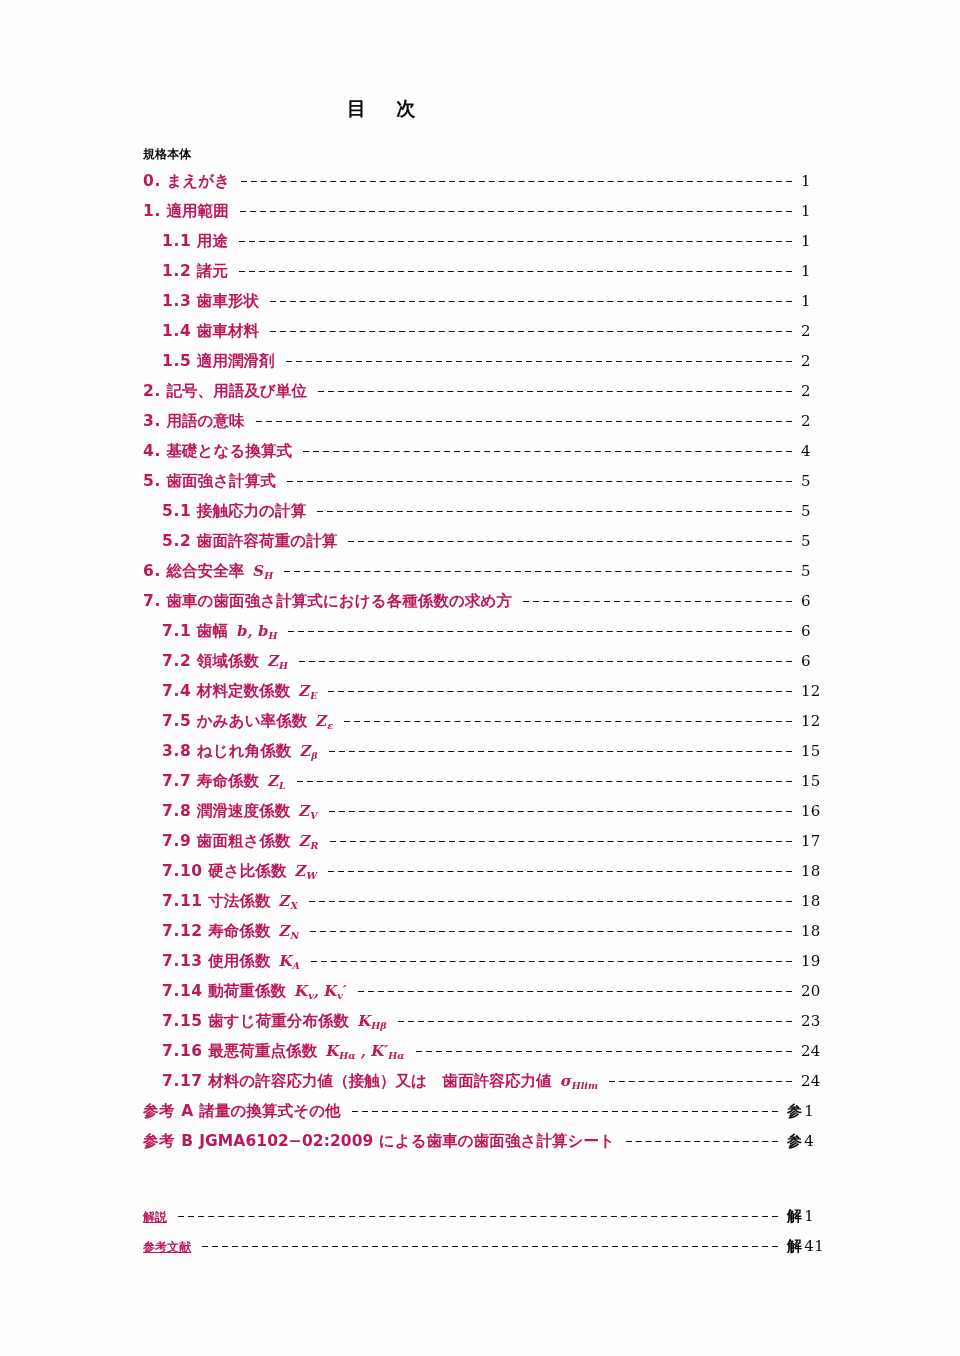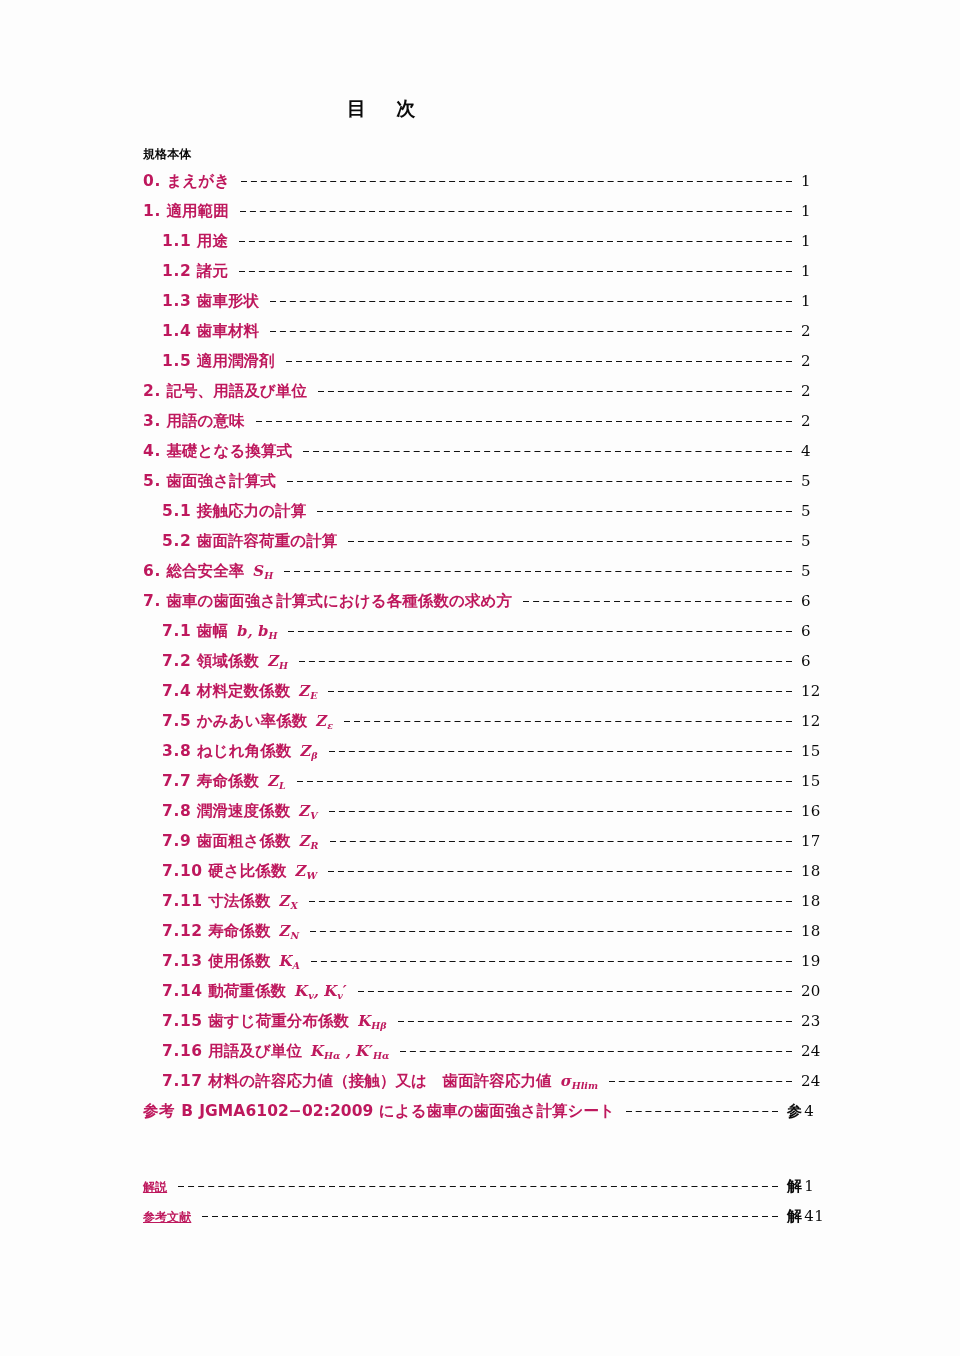--- a/index.html
+++ b/index.html
@@ -273,28 +273,33 @@
           <span class="row-label"><span class="num">7.14</span>&nbsp;<span>動荷重係数</span><span class="sym">K<sub>v</sub>,  K<sub>v</sub>′</span></span>
           <span class="leader"></span>
           <span class="row-page">20</span>
         </div>
         <div class="toc-row lv2">
           <span class="row-label"><span class="num">7.15</span>&nbsp;<span>歯すじ荷重分布係数</span><span class="sym">K<sub>Hβ</sub></span></span>
           <span class="leader"></span>
           <span class="row-page">23</span>
         </div>
         <div class="toc-row lv2">
-          <span class="row-label"><span class="num">7.16</span>&nbsp;<span>用語及び単位</span><span class="sym">K<sub>Hα</sub> ,  K′<sub>Hα</sub></span></span>
+          <span class="row-label"><span class="num">7.16</span>&nbsp;<span>最悪荷重点係数</span><span class="sym">K<sub>Hα</sub> ,  K′<sub>Hα</sub></span></span>
           <span class="leader"></span>
           <span class="row-page">24</span>
         </div>
         <div class="toc-row lv2">
           <span class="row-label"><span class="num">7.17</span>&nbsp;<span>材料の許容応力値（接触）又は　歯面許容応力値</span><span class="sym">σ<sub>Hlim</sub></span></span>
           <span class="leader"></span>
           <span class="row-page">24</span>
+        </div>
+        <div class="toc-row">
+          <span class="row-label"><span class="num">参考 A</span>&nbsp;<span>諸量の換算式その他</span></span>
+          <span class="leader"></span>
+          <span class="row-page wide"><span class="jp">参</span>1</span>
         </div>
         <div class="toc-row">
           <span class="row-label"><span class="num">参考 B</span>&nbsp;<span>JGMA6102−02:2009 による歯車の歯面強さ計算シート</span></span>
           <span class="leader"></span>
           <span class="row-page wide"><span class="jp">参</span>4</span>
         </div>
       </div>
     <div class="bottom-block" id="bottom-container">
         <div class="toc-row">
           <span class="row-label">解説</span>

